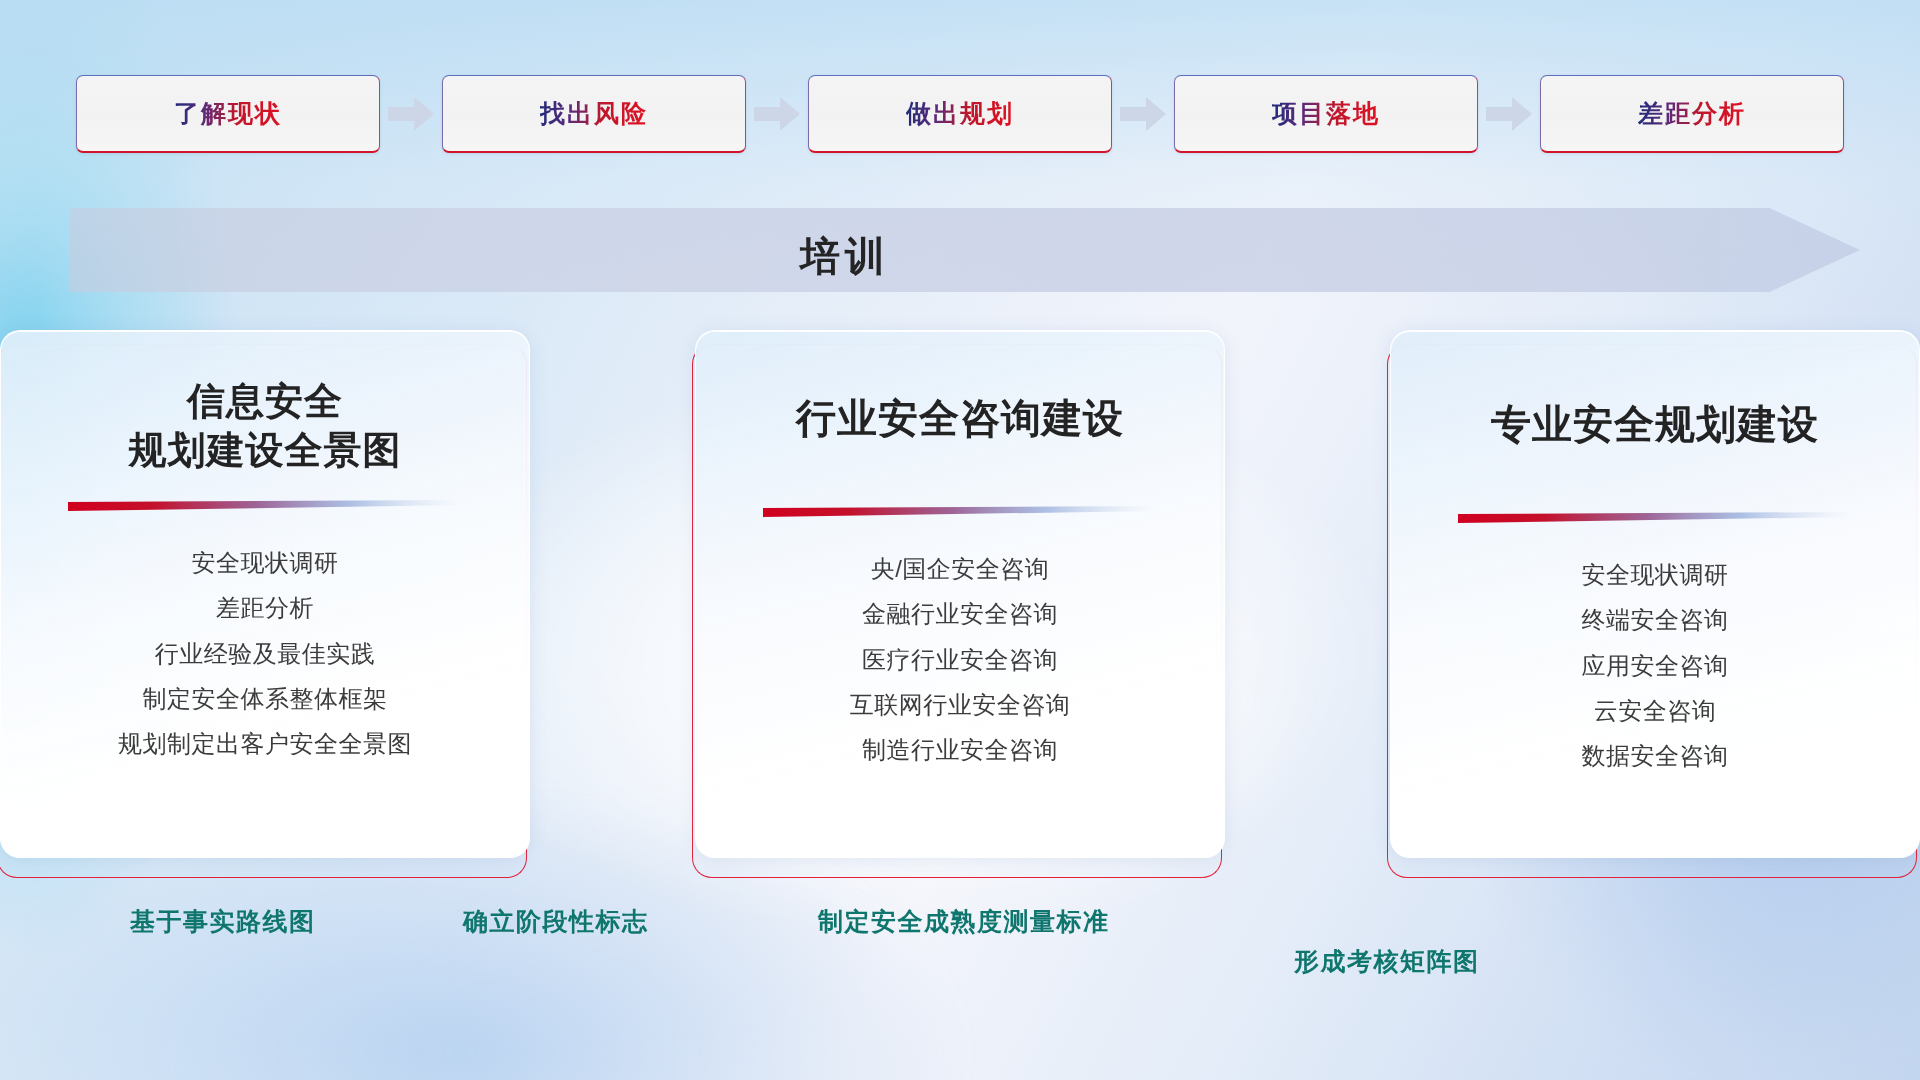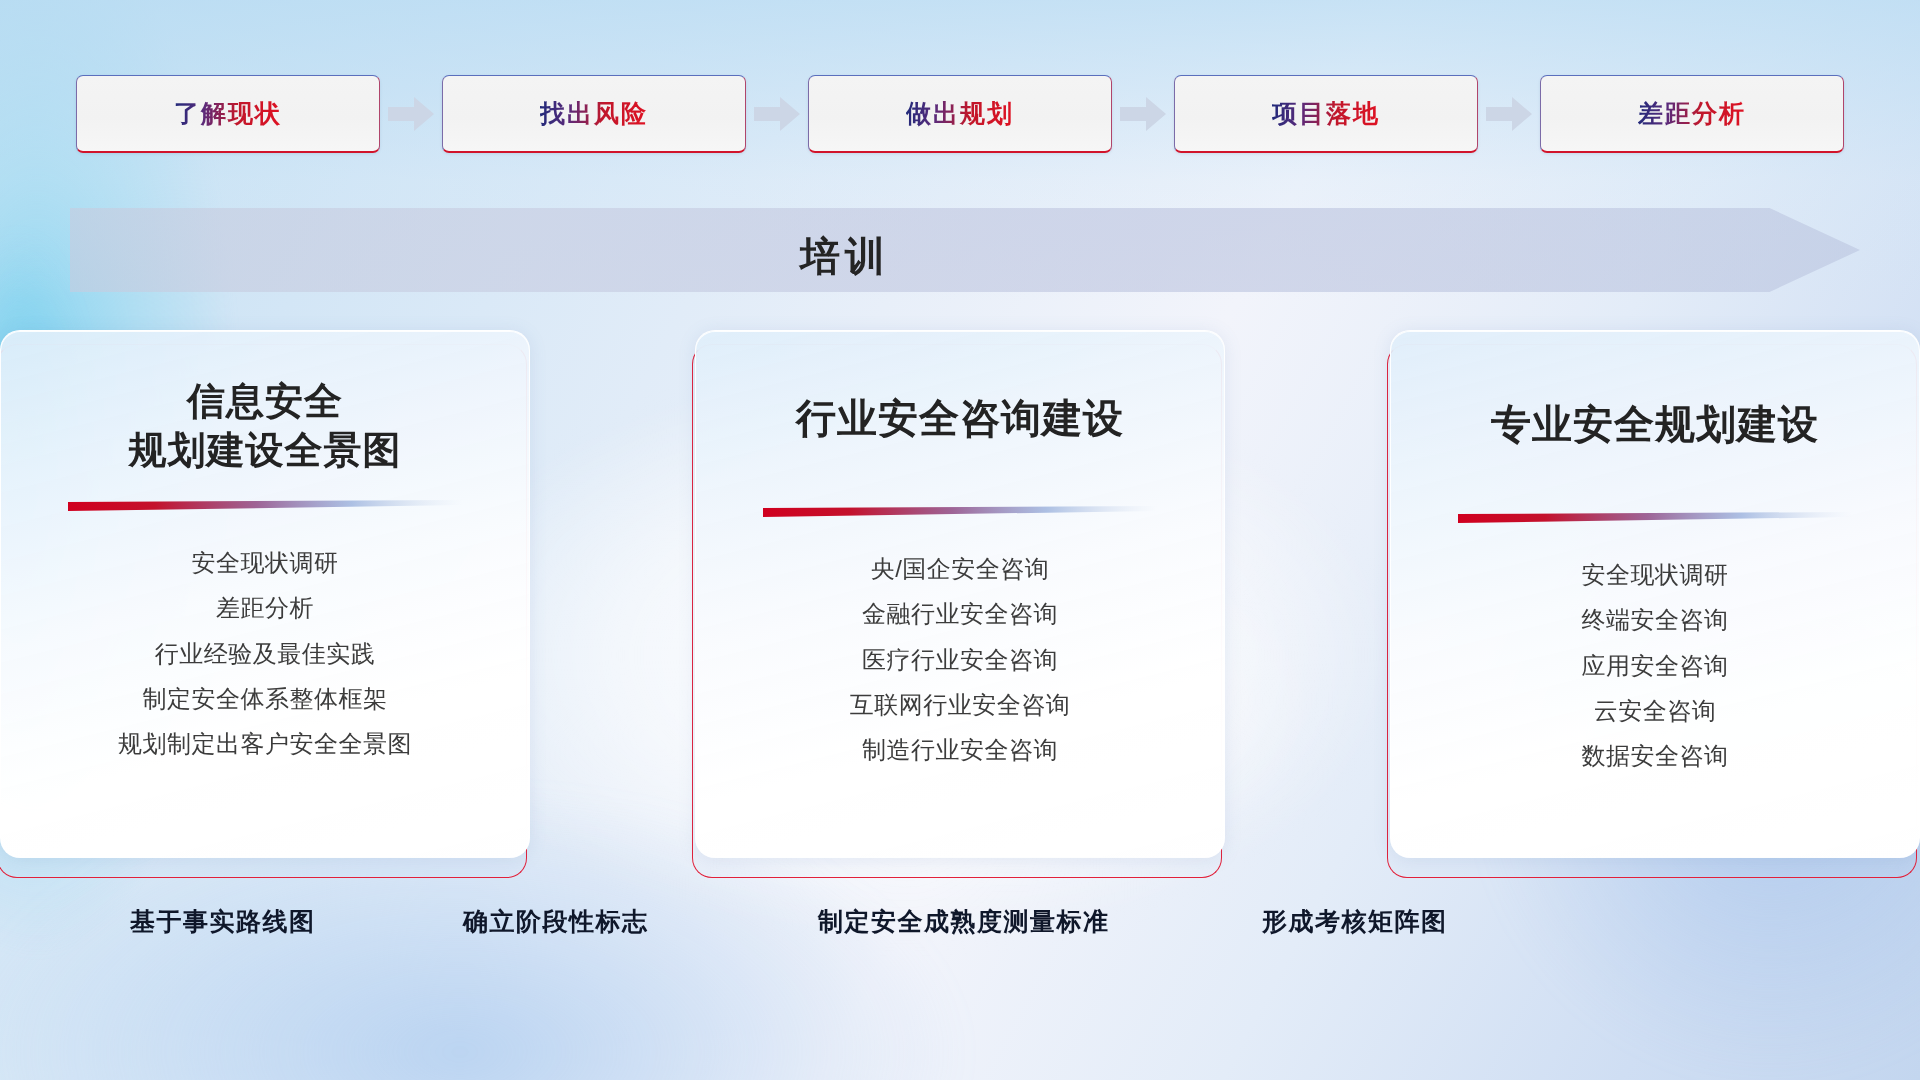--- a/index.html
+++ b/index.html
@@ -134,21 +134,21 @@
 
   
   .card.two-line .card-title { font-size:38px; }
 
   
   #footer {
     position:absolute; left:0; right:0; top:905px; height:60px;
   }
   .footer-label {
     position:absolute; top:0;
-    font-size:25px; font-weight:700; color:#0f172a; letter-spacing:1.5px;
+    font-size:25px; font-weight:700; color:#0f766e; letter-spacing:1.5px;
     white-space:nowrap;
   }
 </style>
 </head>
 <body>
 
 <div id="bg">
   <div class="bg-base"></div>
   <div class="bg-glow-left"></div>
   <div class="bg-glow-left2"></div>
@@ -316,14 +316,14 @@
       </div>
     </div>
   </div>
 
 </div>
 
 <div id="footer">
   <span class="footer-label" id="fl0" style="left: 130px;">基于事实路线图</span>
   <span class="footer-label" id="fl1" style="left: 463px;">确立阶段性标志</span>
   <span class="footer-label" id="fl2" style="left: 786px; margin-left: 32px;">制定安全成熟度测量标准</span>
-  <span class="footer-label" id="fl3" style="left: 1262px;">形成考核矩阵图</span>
+  <span class="footer-label" id="fl3" style="left: 1294px; margin-top: 40px;">形成考核矩阵图</span>
 </div>
 
 </body></html>

